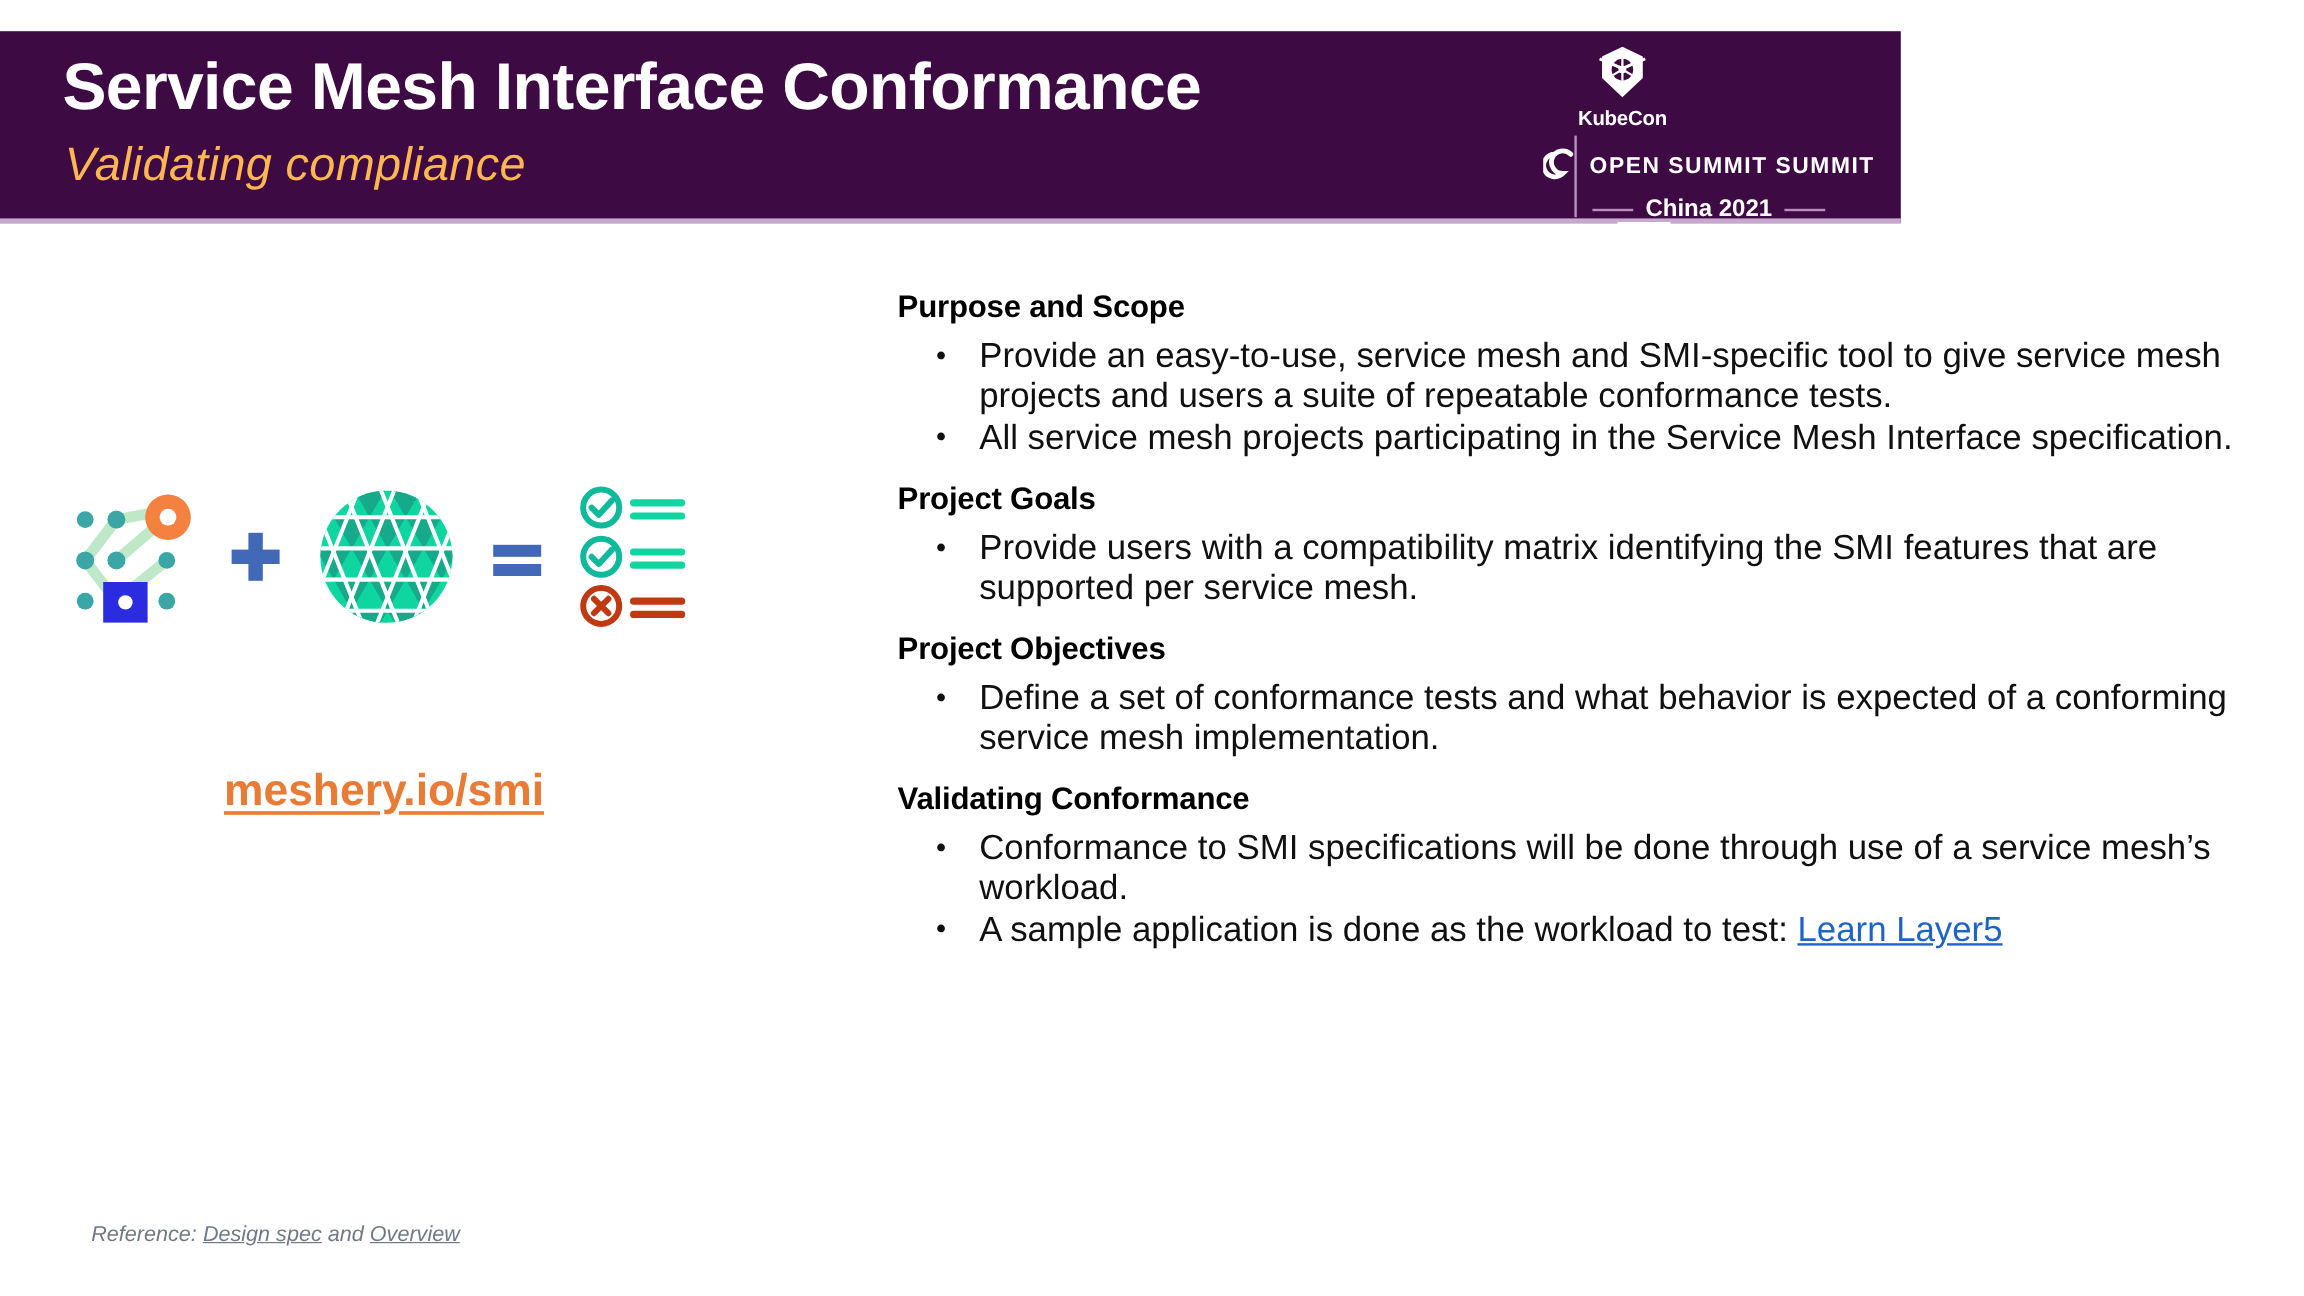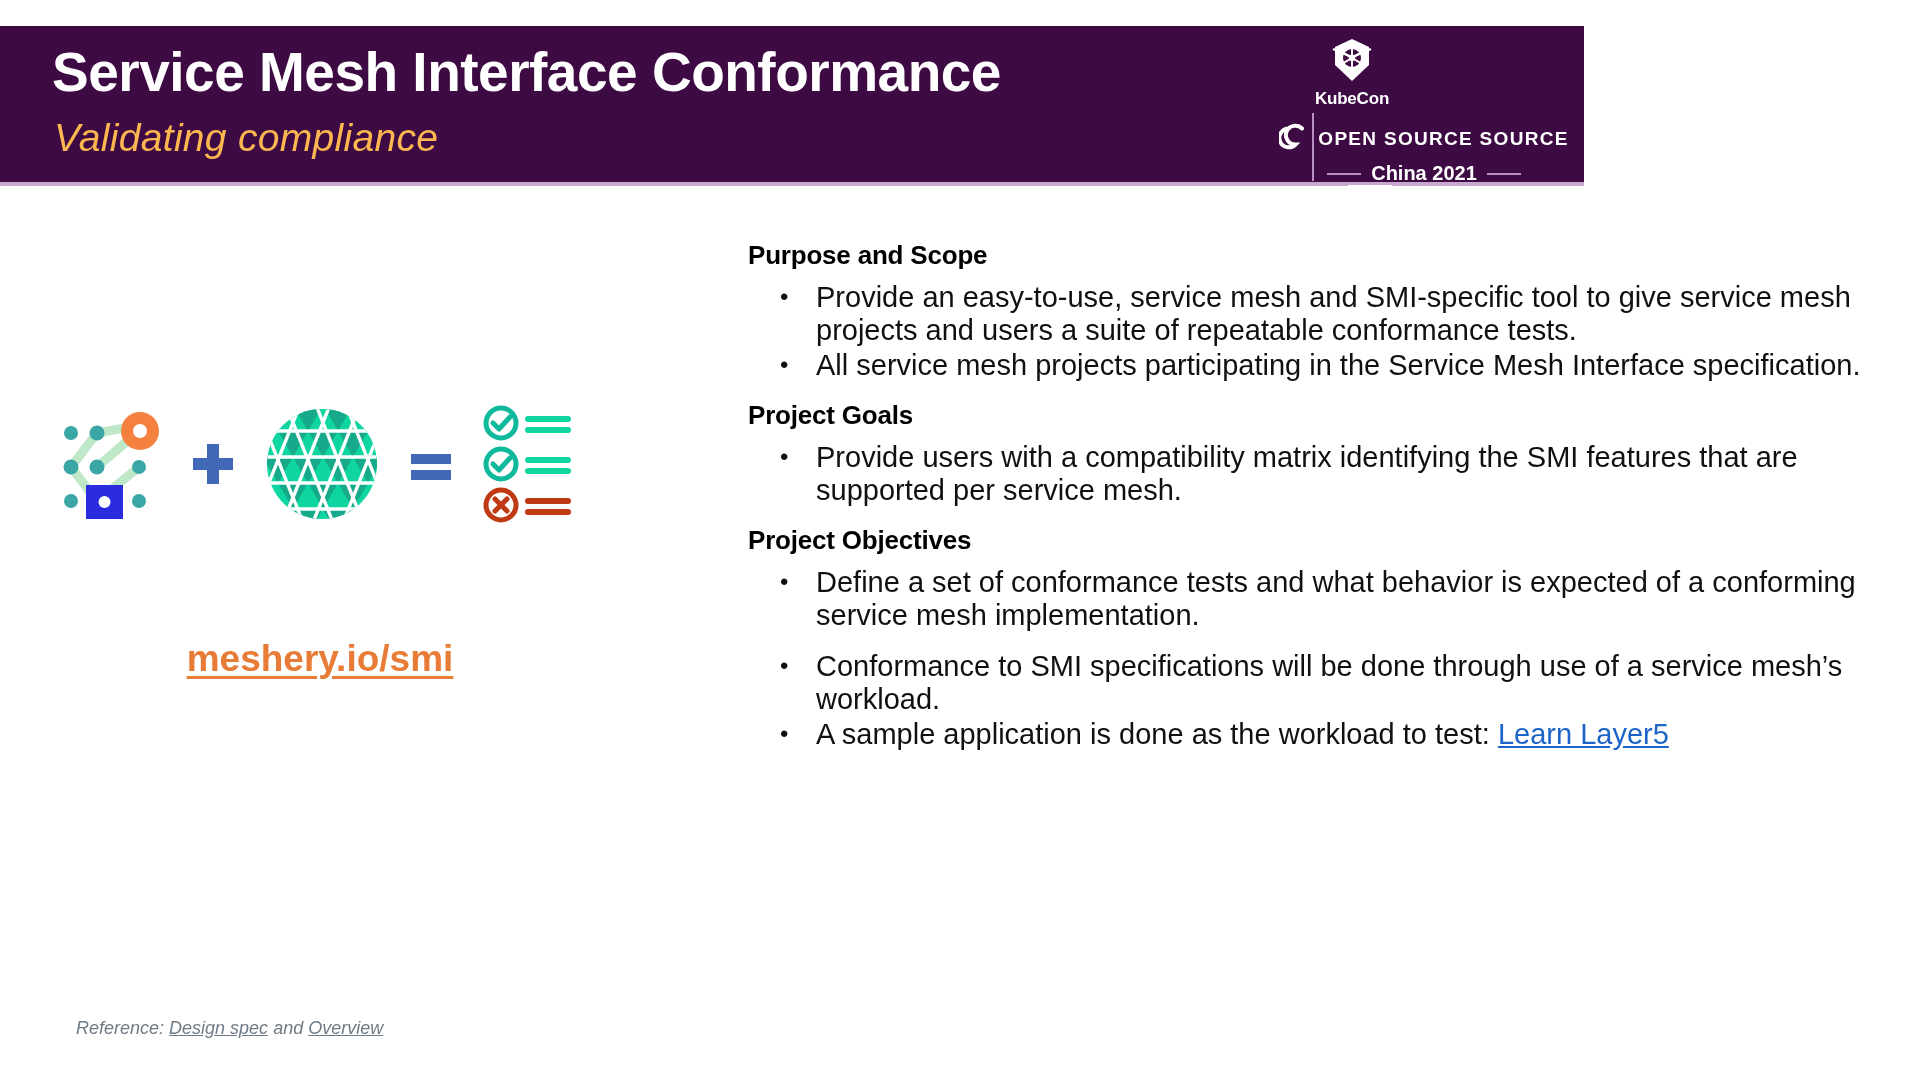--- a/index.html
+++ b/index.html
@@ -259,21 +259,21 @@
         <div class="conf-name">CloudNativeCon</div>
       </div>
     </div>
 
     <div class="conf-row2">
       <div>
         <svg width="33" height="33" viewBox="0 0 33 33">
           <path d="M23 8.5 A9.4 9.4 0 1 0 16.5 24.5 A9.4 9.4 0 1 1 10 8.5" stroke="#ffffff" stroke-width="4" fill="none" stroke-linecap="round"></path>
         </svg>
       </div>
-      <div class="oss-text">OPEN SOURCE SOURCE</div>
+      <div class="oss-text">OPEN SUMMIT SUMMIT</div>
     </div>
 
     <div class="conf-row3">
       <div class="conf-rule"></div>
       <div class="conf-year">China 2021</div>
       <div class="conf-rule"></div>
     </div>
   </div>
 </div>
 
@@ -418,19 +418,20 @@
   </div>
 
   <div class="section-block">
     <div class="section-heading">Project Objectives</div>
     <ul class="bullets">
       <li>Define a set of conformance tests and what behavior is expected of a conforming service mesh implementation.</li>
     </ul>
   </div>
 
   <div class="section-block">
+    <div class="section-heading">Validating Conformance</div>
     <ul class="bullets">
       <li>Conformance to SMI specifications will be done through use of a service mesh’s workload.</li>
       <li><span>A sample application is done as the workload to test: </span><a class="inline-link" href="#">Learn Layer5</a></li>
     </ul>
   </div>
 
 </div>
 
 </body></html>

